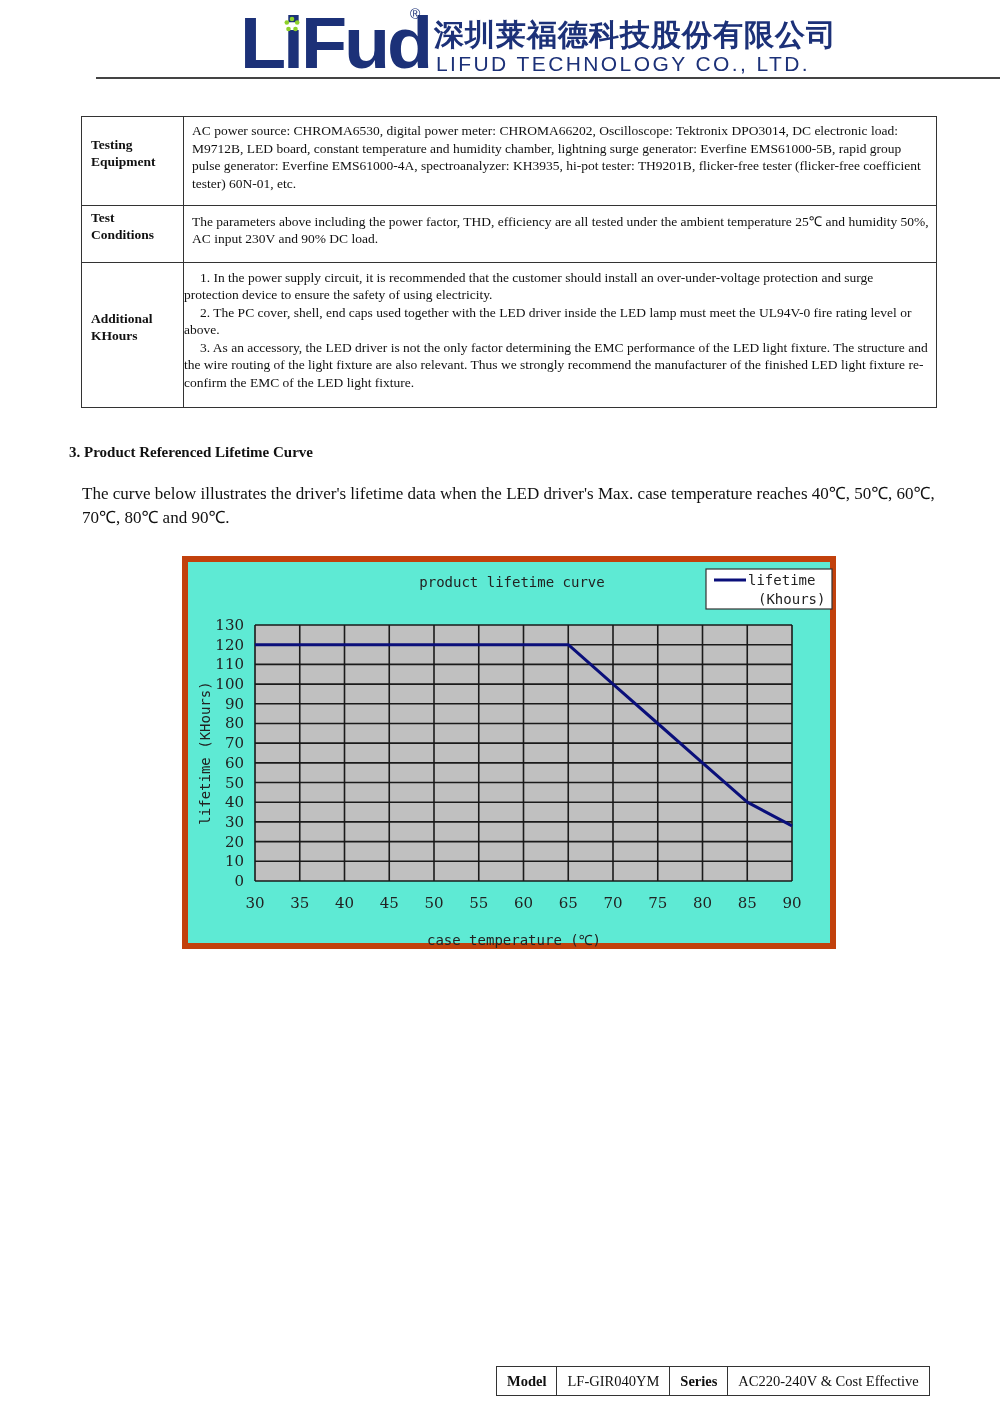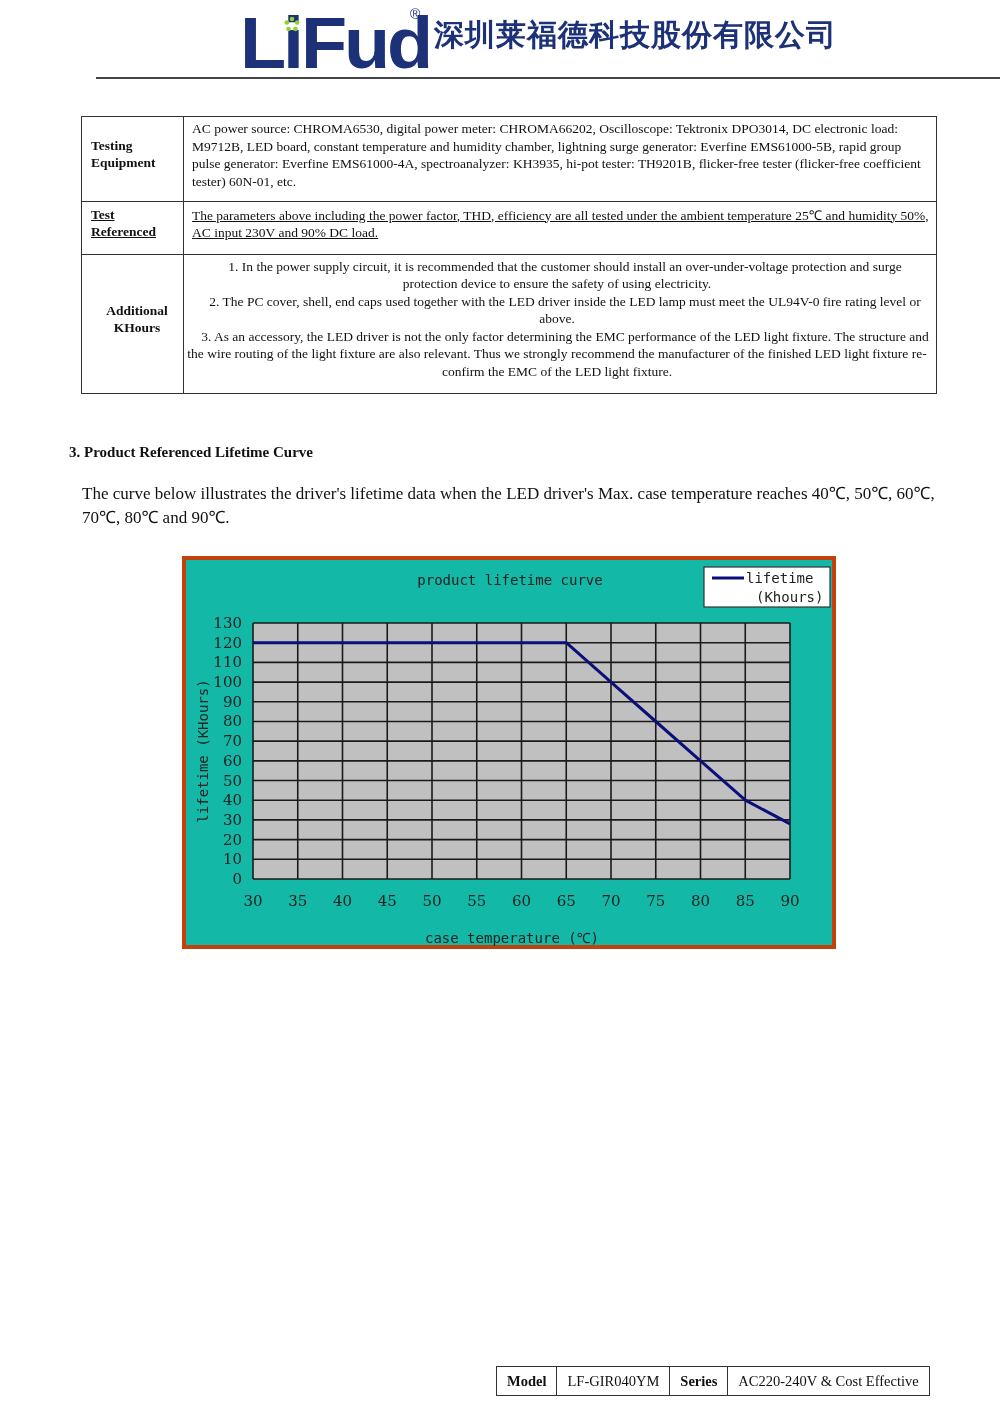--- a/index.html
+++ b/index.html
@@ -11,34 +11,34 @@
     .logo-word { position: absolute; left: 0; top: 0; font-family: "Liberation Sans", sans-serif; font-weight: bold; font-size: 72px; color: #1c3178; letter-spacing: -3px; line-height: 66px; transform: scaleX(1.05); transform-origin: left; }
     .logo-flower { position: absolute; left: 43px; top: 6px; width: 18px; height: 18px; }
     .logo-reg { position: absolute; left: 170px; top: -4px; font-family: "Liberation Sans", sans-serif; font-size: 14px; color: #1c3178; }
     .company-cn { position: absolute; left: 390px; top: 18px; font-family: Liberation Serif, serif; font-weight: bold; font-size: 30px; color: #1c3178; letter-spacing: 1px; line-height: 34px; }
     .company-en { position: absolute; left: 392px; top: 52px; font-family: "Liberation Sans", sans-serif; font-size: 21px; color: #1c3178; letter-spacing: 2.4px; line-height: 24px; }
     .header-rule { position: absolute; left: 52px; top: 77px; width: 906px; height: 2px; background: #444; }
 
     
     .info-table { position: absolute; left: 81px; top: 116px; width: 856px; border-collapse: collapse; font-size: 13.5px; line-height: 17.5px; }
     .info-table td { border: 1px solid #333; vertical-align: middle; }
-    .info-table td.label { width: 92px; padding: 0 0 10px 9px; font-weight: bold; font-size: 13.5px; line-height: 17px; }
+    .info-table td.label { width: 92px; padding: 0 0 16px 9px; font-weight: bold; font-size: 13.5px; line-height: 17px; }
     .info-table td.value { padding: 2px 6px 10px 8px; }
     .info-table tr.r1 td { height: 72px; }
-    .info-table tr.r2 td { height: 40px; text-decoration: underline; }
-    .info-table tr.r3 td { height: 128px; text-align: center; }
+    .info-table tr.r2 td { height: 40px; }
+    .info-table tr.r3 td { height: 128px; }
     .info-table td.remarks { padding: 0 6px 10px 0; }
     .remark { text-indent: 16px; }
 
     
     .section-title { position: absolute; left: 69px; top: 444px; font-weight: bold; font-size: 15px; }
     .section-desc { position: absolute; left: 82px; top: 482px; width: 860px; font-size: 17px; line-height: 24px; }
 
     
-    .chart-frame { position: absolute; left: 182px; top: 556px; width: 654px; height: 393px; border: 4px solid #c2410c; box-sizing: border-box; background: #14b8a6; }
+    .chart-frame { position: absolute; left: 182px; top: 556px; width: 654px; height: 393px; border: 6px solid #c2410c; box-sizing: border-box; background: #5eead4; }
     .chart-svg { position: absolute; left: 0; top: 0; }
     .chart-title { font-family: "DejaVu Sans Mono", monospace; font-size: 14px; fill: #222; }
     .tick-label { font-family: "DejaVu Serif", serif; font-size: 15px; fill: #222; }
     .axis-label { font-family: "DejaVu Sans Mono", monospace; font-size: 14px; fill: #222; }
     .legend-text { font-family: "DejaVu Sans Mono", monospace; font-size: 14px; fill: #222; }
 
     
     .footer-table { position: absolute; left: 496px; top: 1366px; border-collapse: collapse; font-size: 14.5px; }
     .footer-table td { border: 1px solid #333; height: 28px; padding: 0 10px; white-space: nowrap; margin-top: 15px; }
     .footer-table td.b { font-weight: bold; }
@@ -55,36 +55,37 @@
         <circle cx="14.2" cy="6.5" r="2.3"></circle>
         <circle cx="12.5" cy="13" r="2.3"></circle>
         <circle cx="5.5" cy="13" r="2.3"></circle>
         <circle cx="3.8" cy="6.5" r="2.3"></circle>
       </g>
       <circle cx="9" cy="9" r="1.6" fill="#ffffff"></circle>
     </svg>
     <span class="logo-reg">®</span>
   </div>
   <div class="company-cn">深圳莱福德科技股份有限公司</div>
+  <div class="company-en">LIFUD TECHNOLOGY CO., LTD.</div>
   <div class="header-rule"></div>
 </div>
 
 <table class="info-table">
   <tbody>
       <tr class="r1">
     <td class="label">
       <div>Testing</div>
       <div>Equipment</div>
     </td>
     <td class="value">AC power source: CHROMA6530, digital power meter: CHROMA66202, Oscilloscope: Tektronix DPO3014, DC electronic load: M9712B, LED board, constant temperature and humidity chamber, lightning surge generator: Everfine EMS61000-5B, rapid group pulse generator: Everfine EMS61000-4A, spectroanalyzer: KH3935, hi-pot tester: TH9201B, flicker-free tester (flicker-free coefficient tester) 60N-01, etc.</td>
   </tr>
   <tr class="r2">
     <td class="label">
       <div>Test</div>
-      <div>Referenced</div>
+      <div>Conditions</div>
     </td>
     <td class="value">The parameters above including the power factor, THD, efficiency are all tested under the ambient temperature 25℃ and humidity 50%, AC input 230V and 90% DC load.</td>
   </tr>
   <tr class="r3">
     <td class="label">
       <div>Additional</div>
       <div>KHours</div>
     </td>
     <td class="value remarks">
       <div class="remark">1. In the power supply circuit, it is recommended that the customer should install an over-under-voltage protection and surge protection device to ensure the safety of using electricity.</div>

